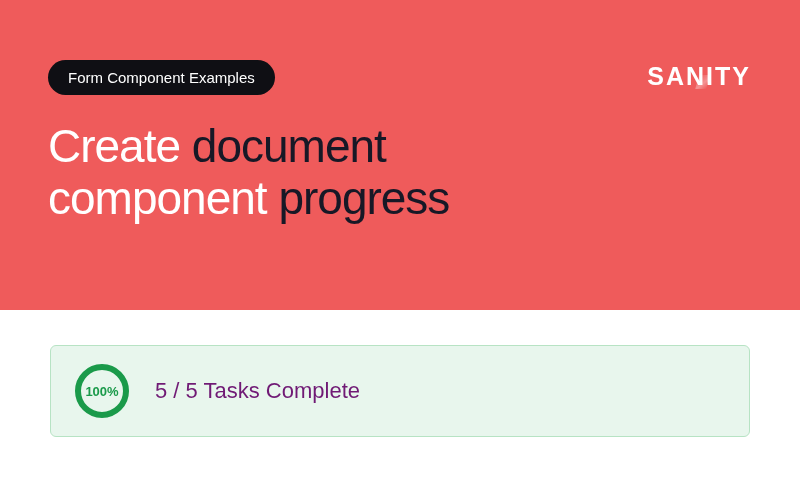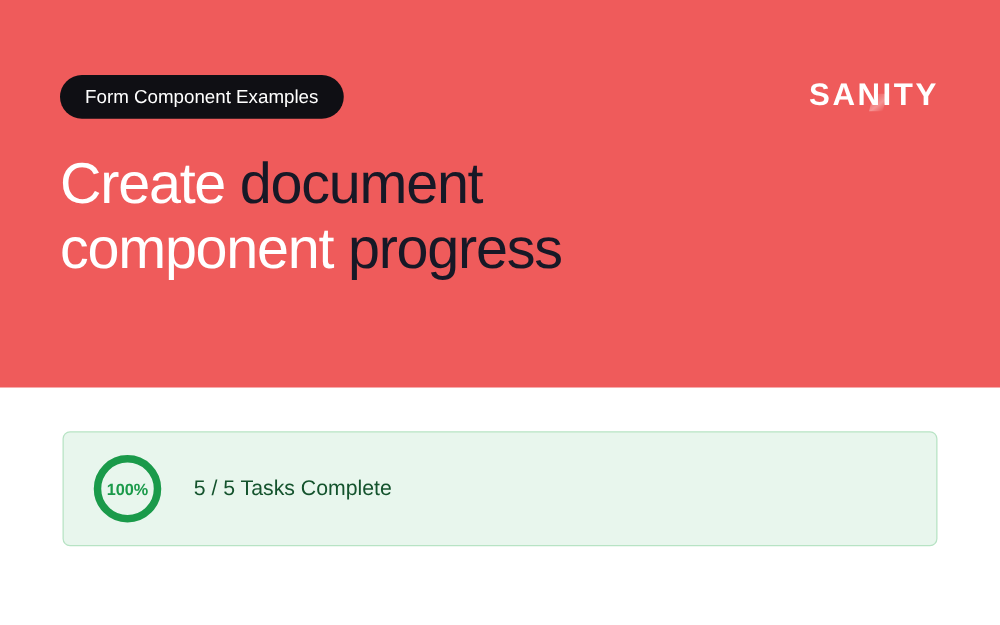--- a/index.html
+++ b/index.html
@@ -81,22 +81,22 @@
       position: absolute;
       inset: 0;
       display: flex;
       align-items: center;
       justify-content: center;
       font-size: 13px;
       font-weight: 700;
       color: #1a9a4a;
     }
     .progress-text {
-      font-size: 17px;
-      color: #14532d;
+      font-size: 22px;
+      color: #701a75;
       font-weight: 400;
     }
   </style>
 </head>
 <body>
 
 <div class="hero">
   <div class="badge">
     <span>Form Component Examples</span>
   </div>

